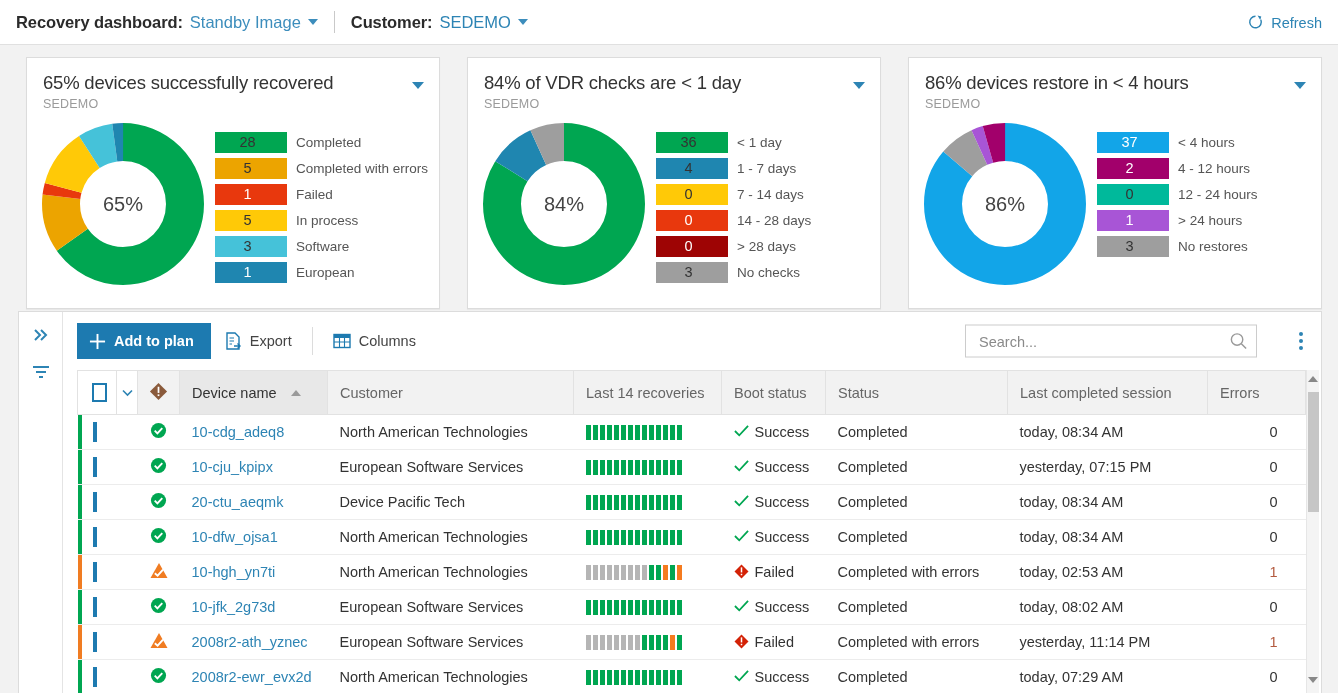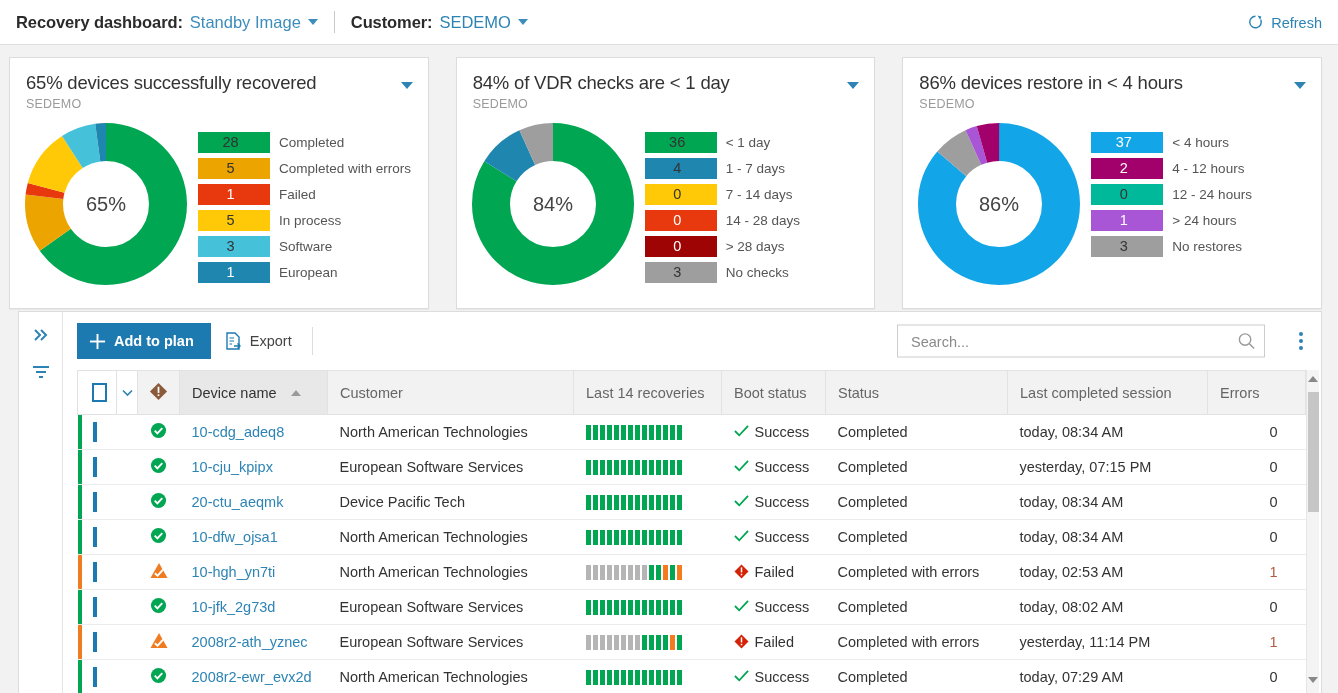--- a/index.html
+++ b/index.html
@@ -31,21 +31,21 @@
   }
   .tb-sep { width: 1px; height: 22px; background: #c9c9c9; margin: 0 16px; }
   .refresh {
     position: absolute; right: 16px; top: 50%; transform: translateY(-50%);
     display: flex; align-items: center; gap: 7px; color: #2d84b4; font-size: 14.5px; cursor: pointer;
   }
 
   
   .cards {
     display: flex; gap: 27px;
-    padding: 12px 16px 0 9px;
+    padding: 12px 16px 0 26px;
   }
   .card {
     background: #fff; border: 1px solid #dcdcdc;
     width: 426px; height: 252px; position: relative;
     box-shadow: 0 1px 1px rgba(0,0,0,0.04);
   }
   .card-title {
     font-size: 18.5px; color: #333; font-weight: normal;
     padding: 14px 34px 0 16px; line-height: 22px; letter-spacing: -0.2px;
   }
@@ -91,22 +91,22 @@
     height: 36px; padding: 0 17px 0 12px; font-size: 14.5px; font-weight: bold;
     display: flex; align-items: center; gap: 8px; cursor: pointer;
     font-family: "Liberation Sans", sans-serif;
   }
   .tbtn {
     display: flex; align-items: center; gap: 8px;
     font-size: 14.5px; color: #444; padding: 0 14px; height: 36px; cursor: pointer;
   }
   .tb-divider { width: 1px; height: 28px; background: #dcdcdc; margin: 0 6px; }
   .search-wrap {
-    position: absolute; right: 56px; top: 50%; transform: translateY(-50%);
-    width: 368px; height: 33px; border: 1px solid #ccc; background: #fff;
+    position: absolute; right: 64px; top: 50%; transform: translateY(-50%);
+    width: 292px; height: 33px; border: 1px solid #ccc; background: #fff;
     display: flex; align-items: center; padding: 0 8px 0 11px;
   }
   .search-input {
     border: none; outline: none; flex: 1; font-size: 14.5px; color: #555;
     font-family: "Liberation Sans", sans-serif; background: transparent;
   }
   .search-input::placeholder { color: #8a8a8a; }
   .kebab {
     position: absolute; right: 18px; top: 50%; transform: translateY(-50%);
     display: flex; flex-direction: column; gap: 3px; cursor: pointer;
@@ -372,20 +372,28 @@
         </button>
         <div class="tbtn">
           <svg width="17" height="18" viewBox="0 0 17 18">
             <path d="M2 1 H10 L14 5 V17 H2 Z" fill="#fff" stroke="#1d7ab0" stroke-width="1.4"></path>
             <path d="M4.5 6 H9 M4.5 9 H9 M4.5 12 H7" stroke="#1d7ab0" stroke-width="1.2"></path>
             <path d="M9 14 H15 M12.5 11.5 L15 14 L12.5 16.5" fill="none" stroke="#1d7ab0" stroke-width="1.4"></path>
           </svg>
           <span>Export</span>
         </div>
         <div class="tb-divider"></div>
+        <div class="tbtn">
+          <svg width="18" height="16" viewBox="0 0 18 16">
+            <rect x="1" y="1.5" width="16" height="13" fill="#fff" stroke="#1d7ab0" stroke-width="1.4"></rect>
+            <rect x="1" y="1.5" width="16" height="3.5" fill="#1d7ab0"></rect>
+            <path d="M6.5 5 V14.5 M11.5 5 V14.5 M1 9 H17" stroke="#1d7ab0" stroke-width="1.1"></path>
+          </svg>
+          <span>Columns</span>
+        </div>
 
         <div class="search-wrap">
           <input class="search-input" type="text" placeholder="Search..." style="">
           <svg width="19" height="19" viewBox="0 0 20 20">
             <circle cx="8.5" cy="8.5" r="6" fill="none" stroke="#9a9a9a" stroke-width="1.5"></circle>
             <path d="M13 13 L18 18" stroke="#9a9a9a" stroke-width="1.5"></path>
           </svg>
         </div>
         <div class="kebab">
           <i></i>

